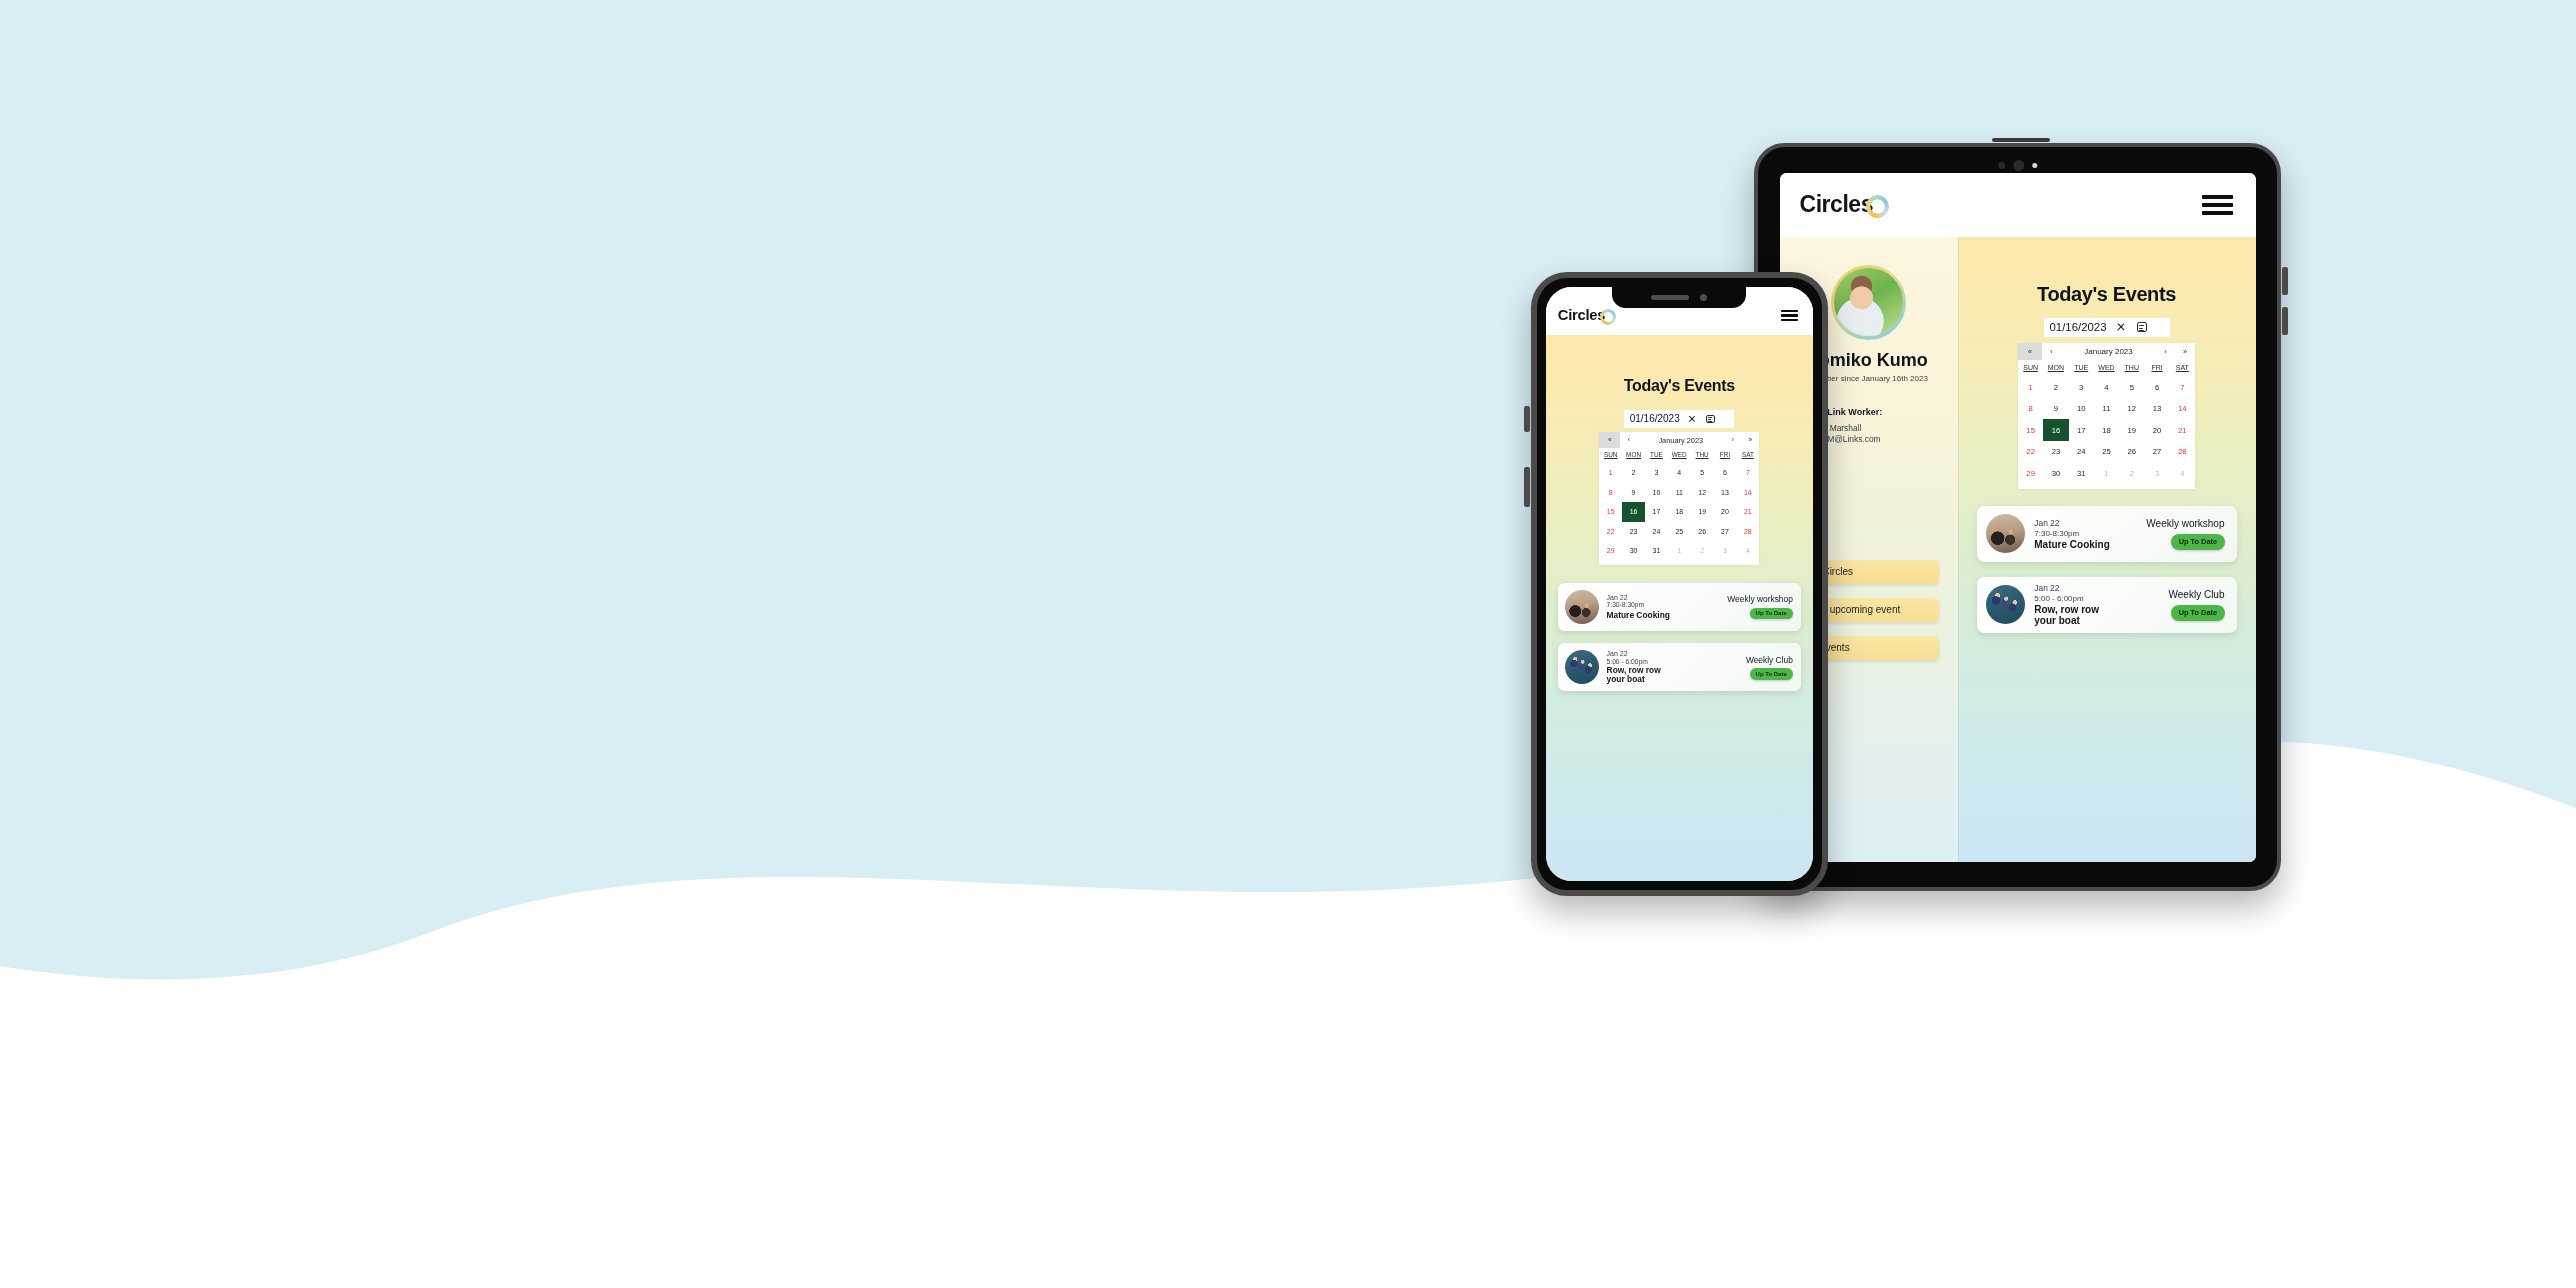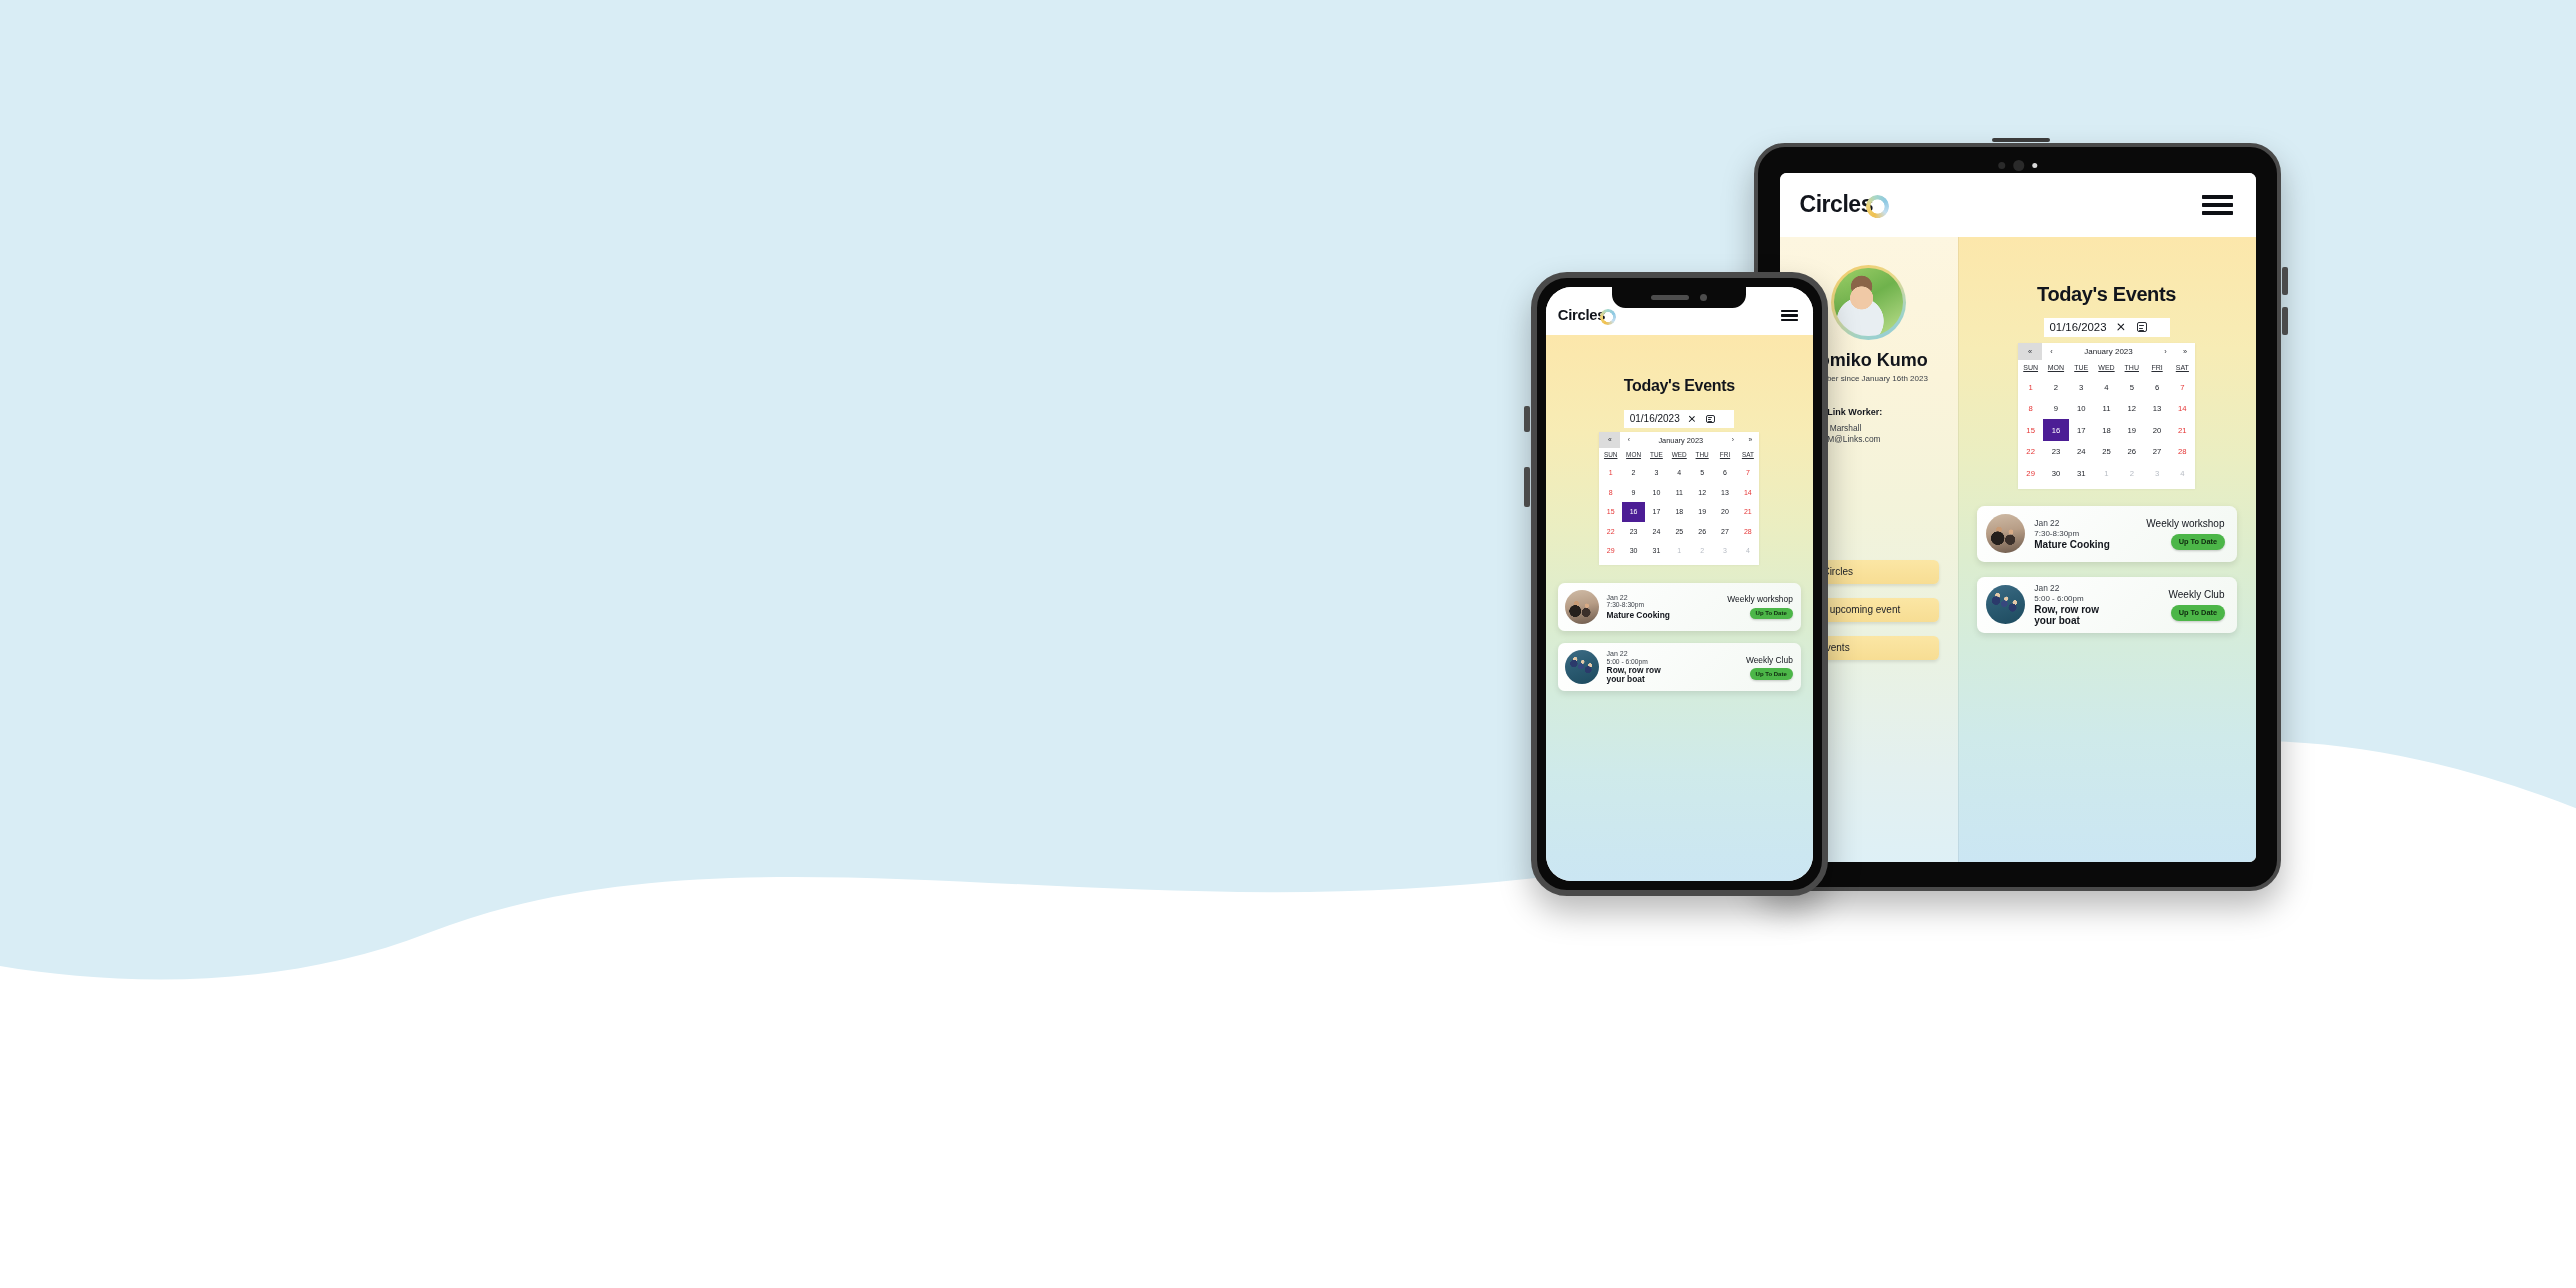--- a/index.html
+++ b/index.html
@@ -63,21 +63,21 @@
   .cal-head { display: flex; align-items: center; }
   .cal-nav { text-align: center; color: #2a2d34; cursor: pointer; }
   .cal-nav.first { background: #dcdcdc; }
   .cal-month { flex: 1; text-align: center; color: #1b1e25; }
   .cal-dows { display: grid; grid-template-columns: repeat(7,1fr); }
   .cal-dows span { text-align: center; color: #2a2d34; text-decoration: underline; }
   .cal-grid { display: grid; grid-template-columns: repeat(7,1fr); }
   .cal-cell { display:flex; align-items:center; justify-content:center; color:#1b1e25; }
   .cal-cell.wk { color: #e53535; }
   .cal-cell.mut { color: #b7bcc4; }
-  .cal-cell.sel { background: #4c1d95; color: #fff; font-weight: 500; }
+  .cal-cell.sel { background: #14532d; color: #fff; font-weight: 500; }
 
   
   .ecard { background: linear-gradient(135deg,#ffffff 0%, #f3f8f3 100%); box-shadow: 0 2.7px 6.7px rgba(0,0,0,.10); display: flex; align-items: center; margin: 0 auto; position: relative; }
   .ethumb { border-radius: 50%; overflow: hidden; flex: none; position: relative; }
   .ethumb .ph { position: absolute; inset: 0; }
   .ph.cook { background:
       radial-gradient(circle at 30% 62%, #241f1c 0 18%, transparent 19%),
       radial-gradient(circle at 62% 66%, #3a2f2a 0 14%, transparent 15%),
       radial-gradient(circle at 33% 40%, #c89b76 0 8%, transparent 9%),
       radial-gradient(circle at 64% 46%, #d8ab86 0 7%, transparent 8%),

